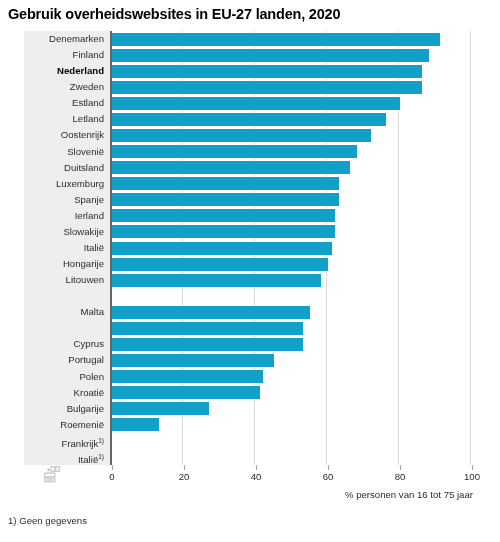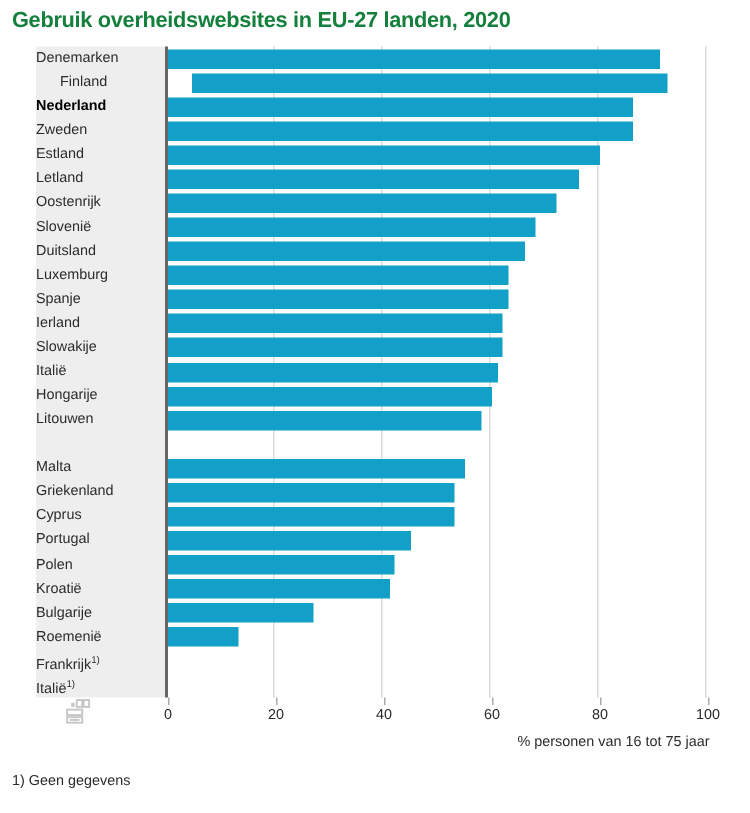--- a/index.html
+++ b/index.html
@@ -14,21 +14,21 @@
     color: #1a1a1a;
     position: relative;
     overflow: hidden;
   }
   #chart-title {
     position: absolute;
     left: 8px;
     top: 6px;
     font-size: 14.5px;
     font-weight: bold;
-    color: #15803d;
+    color: #000000;
     letter-spacing: -0.2px;
     white-space: nowrap;
   }
   
   #plot-area {
     position: absolute;
     left: 24px;
     top: 31px;
     width: 448px;
     height: 434px;
@@ -76,20 +76,21 @@
     width: 448px;
     height: 16.3px;
   }
   .row-label {
     position: absolute;
     left: 0;
     top: 0;
     width: 80px;
     height: 16.3px;
     line-height: 16.3px;
+    text-align: right;
     font-size: 9.6px;
     color: #2b2b2b;
     white-space: nowrap;
   }
   .row-label.bold {
     font-weight: bold;
     color: #000000;
   }
   .row-label sup {
     font-size: 6.5px;
@@ -163,21 +164,21 @@
       <div class="gridline" style="left: 216px;"></div>
       <div class="gridline" style="left: 288px;"></div>
       <div class="gridline" style="left: 360px;"></div>
     </div>
   <div id="axis-line"></div>
   <div id="rows">
       <div class="row" style="top: 0px;">
         <div class="row-label">Denemarken</div>
         <div class="bar" style="width: 327.6px; background: rgb(18, 160, 200);"></div>
       </div>
-      <div class="row" style="top: 16.0741px; margin-left: 16px;">
+      <div class="row" style="top: 16.0741px;">
         <div class="row-label">Finland</div>
         <div class="bar" style="width: 316.8px; background: rgb(18, 160, 200);"></div>
       </div>
       <div class="row" style="top: 32.1481px;">
         <div class="row-label bold">Nederland</div>
         <div class="bar" style="width: 309.6px; background: rgb(18, 160, 200);"></div>
       </div>
       <div class="row" style="top: 48.2222px;">
         <div class="row-label">Zweden</div>
         <div class="bar" style="width: 309.6px; background: rgb(18, 160, 200);"></div>
@@ -228,21 +229,20 @@
       </div>
       <div class="row" style="top: 241.111px;">
         <div class="row-label">Litouwen</div>
         <div class="bar" style="width: 208.8px; background: rgb(18, 160, 200);"></div>
       </div>
       <div class="row" style="top: 273.259px;">
         <div class="row-label">Malta</div>
         <div class="bar" style="width: 198px; background: rgb(18, 160, 200);"></div>
       </div>
       <div class="row" style="top: 289.333px;">
-        <div class="row-label">Griekenland</div>
         <div class="bar" style="width: 190.8px; background: rgb(18, 160, 200);"></div>
       </div>
       <div class="row" style="top: 305.407px;">
         <div class="row-label">Cyprus</div>
         <div class="bar" style="width: 190.8px; background: rgb(18, 160, 200);"></div>
       </div>
       <div class="row" style="top: 321.481px;">
         <div class="row-label">Portugal</div>
         <div class="bar" style="width: 162px; background: rgb(18, 160, 200);"></div>
       </div>

